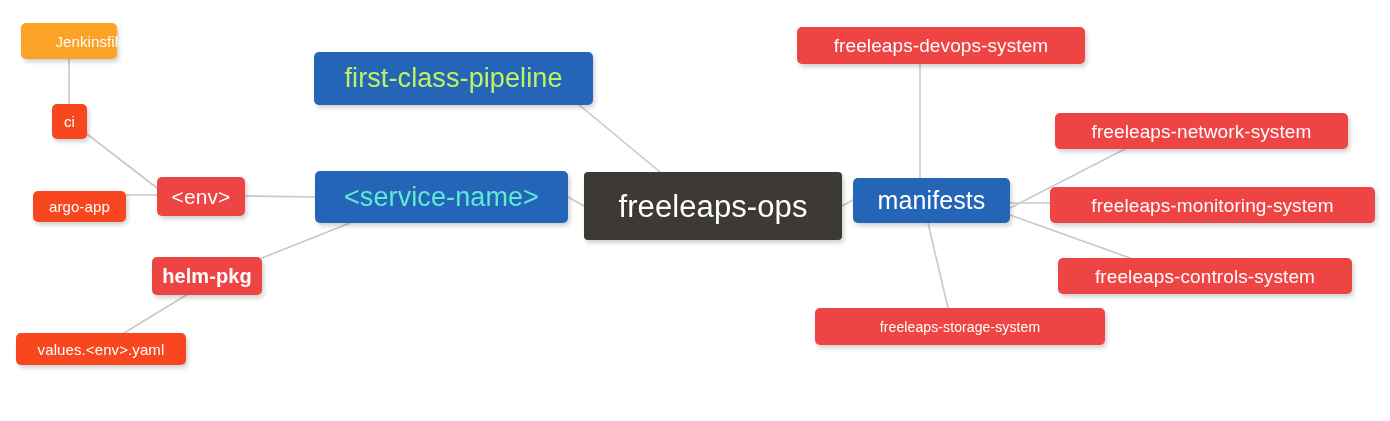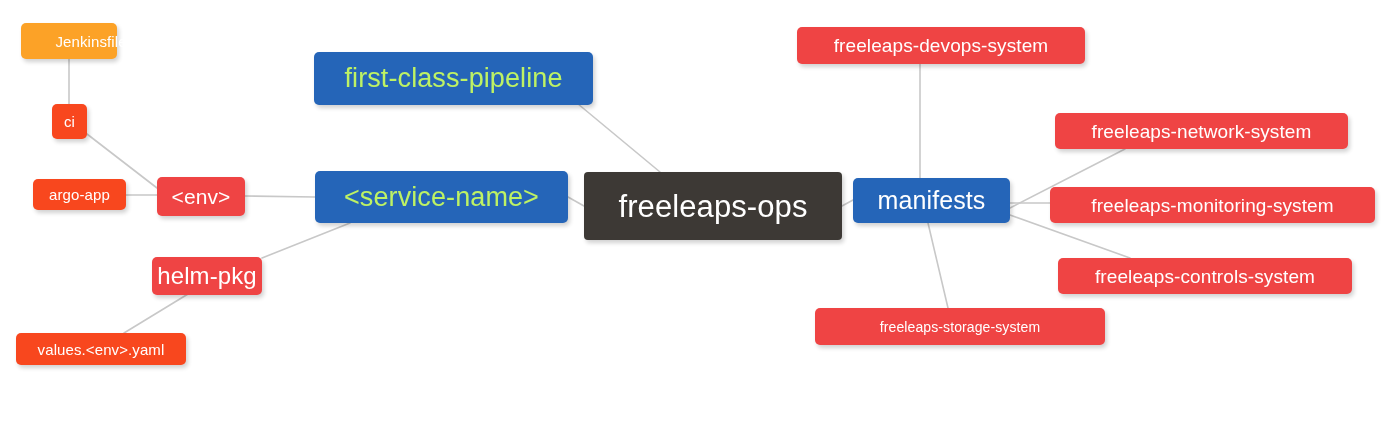--- a/index.html
+++ b/index.html
@@ -64,26 +64,26 @@
       <line x1="69" y1="104" x2="69" y2="59" stroke="#c8c8c8" stroke-width="1.6" stroke-linecap="round"></line>
       <line x1="188" y1="294" x2="124" y2="333" stroke="#c8c8c8" stroke-width="1.6" stroke-linecap="round"></line>
       <line x1="920" y1="178" x2="920" y2="64" stroke="#c8c8c8" stroke-width="1.6" stroke-linecap="round"></line>
       <line x1="1010" y1="208" x2="1125" y2="149" stroke="#c8c8c8" stroke-width="1.6" stroke-linecap="round"></line>
       <line x1="1010" y1="203" x2="1050" y2="203" stroke="#c8c8c8" stroke-width="1.6" stroke-linecap="round"></line>
       <line x1="1010" y1="215" x2="1130" y2="258" stroke="#c8c8c8" stroke-width="1.6" stroke-linecap="round"></line>
       <line x1="928" y1="223" x2="948" y2="308" stroke="#c8c8c8" stroke-width="1.6" stroke-linecap="round"></line>
     </svg>
 <div class="node n-orange" style="left: 21px; top: 23px; width: 96px; height: 36px; font-size: 15px; color: rgb(255, 255, 255); padding-left: 44px;">Jenkinsfile</div>
     <div class="node n-red" style="left: 52px; top: 104px; width: 35px; height: 35px; font-size: 15px; color: rgb(255, 255, 255);">ci</div>
-    <div class="node n-red" style="left: 33px; top: 179px; width: 93px; height: 31px; font-size: 15px; color: rgb(255, 255, 255);">argo-app</div>
+    <div class="node n-red" style="left: 33px; top: 191px; width: 93px; height: 31px; font-size: 15px; color: rgb(255, 255, 255);">argo-app</div>
     <div class="node n-green" style="left: 157px; top: 177px; width: 88px; height: 39px; font-size: 21px; color: rgb(255, 255, 255);">&lt;env&gt;</div>
-    <div class="node n-green" style="left: 152px; top: 257px; width: 110px; height: 38px; font-size: 24px; color: rgb(255, 255, 255);">helm-pkg</div>
+    <div class="node n-green" style="left: 152px; top: 257px; width: 110px; height: 38px; font-size: 20px; color: rgb(255, 255, 255); font-weight: bold;">helm-pkg</div>
     <div class="node n-red" style="left: 8px; top: 333px; width: 170px; height: 32px; font-size: 15px; color: rgb(255, 255, 255); margin-left: 8px;">values.&lt;env&gt;.yaml</div>
     <div class="node n-blue" style="left: 314px; top: 36px; width: 279px; height: 53px; font-size: 27px; color: #bef264; margin-top: 16px;">first-class-pipeline</div>
-    <div class="node n-blue" style="left: 315px; top: 171px; width: 253px; height: 52px; font-size: 27px; color: #bef264;">&lt;service-name&gt;</div>
+    <div class="node n-blue" style="left: 315px; top: 171px; width: 253px; height: 52px; font-size: 27px; color: #5eead4;">&lt;service-name&gt;</div>
     <div class="node n-root" style="left: 584px; top: 172px; width: 258px; height: 68px; font-size: 31px; color: rgb(255, 255, 255);">freeleaps-ops</div>
     <div class="node n-blue" style="left: 853px; top: 178px; width: 157px; height: 45px; font-size: 25px; color: rgb(255, 255, 255);">manifests</div>
     <div class="node n-green" style="left: 797px; top: 27px; width: 288px; height: 37px; font-size: 19px; color: rgb(255, 255, 255);">freeleaps-devops-system</div>
     <div class="node n-green" style="left: 1055px; top: 113px; width: 293px; height: 36px; font-size: 19px; color: rgb(255, 255, 255);">freeleaps-network-system</div>
     <div class="node n-green" style="left: 1050px; top: 187px; width: 325px; height: 36px; font-size: 19px; color: rgb(255, 255, 255);">freeleaps-monitoring-system</div>
     <div class="node n-green" style="left: 1058px; top: 258px; width: 294px; height: 36px; font-size: 19px; color: rgb(255, 255, 255);">freeleaps-controls-system</div>
     <div class="node n-green" style="left: 815px; top: 308px; width: 290px; height: 37px; font-size: 14px; color: rgb(255, 255, 255);">freeleaps-storage-system</div>
   </div>
 
 </body></html>

